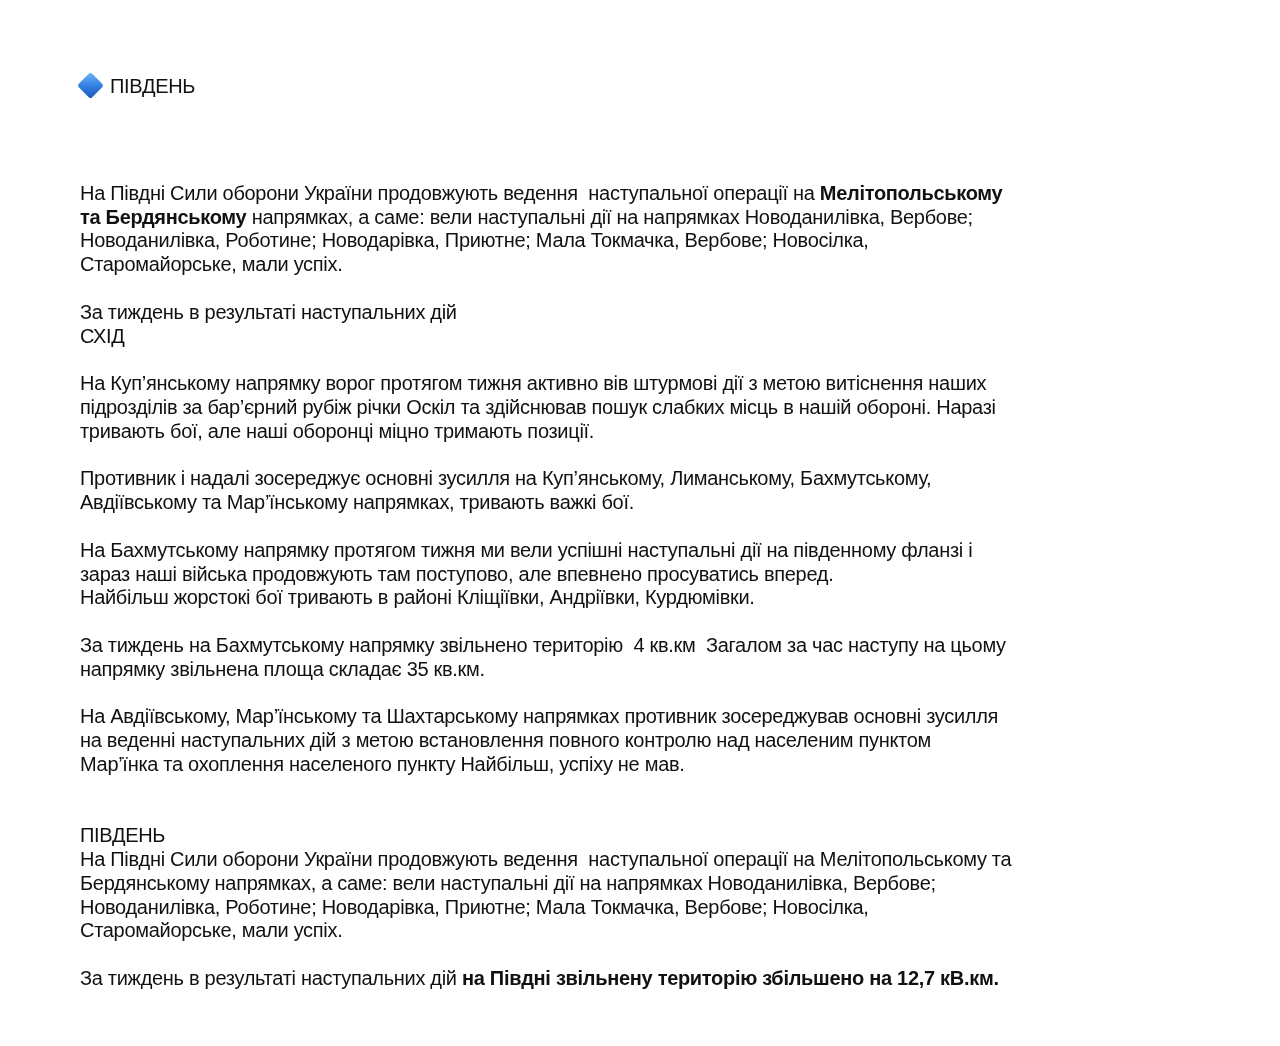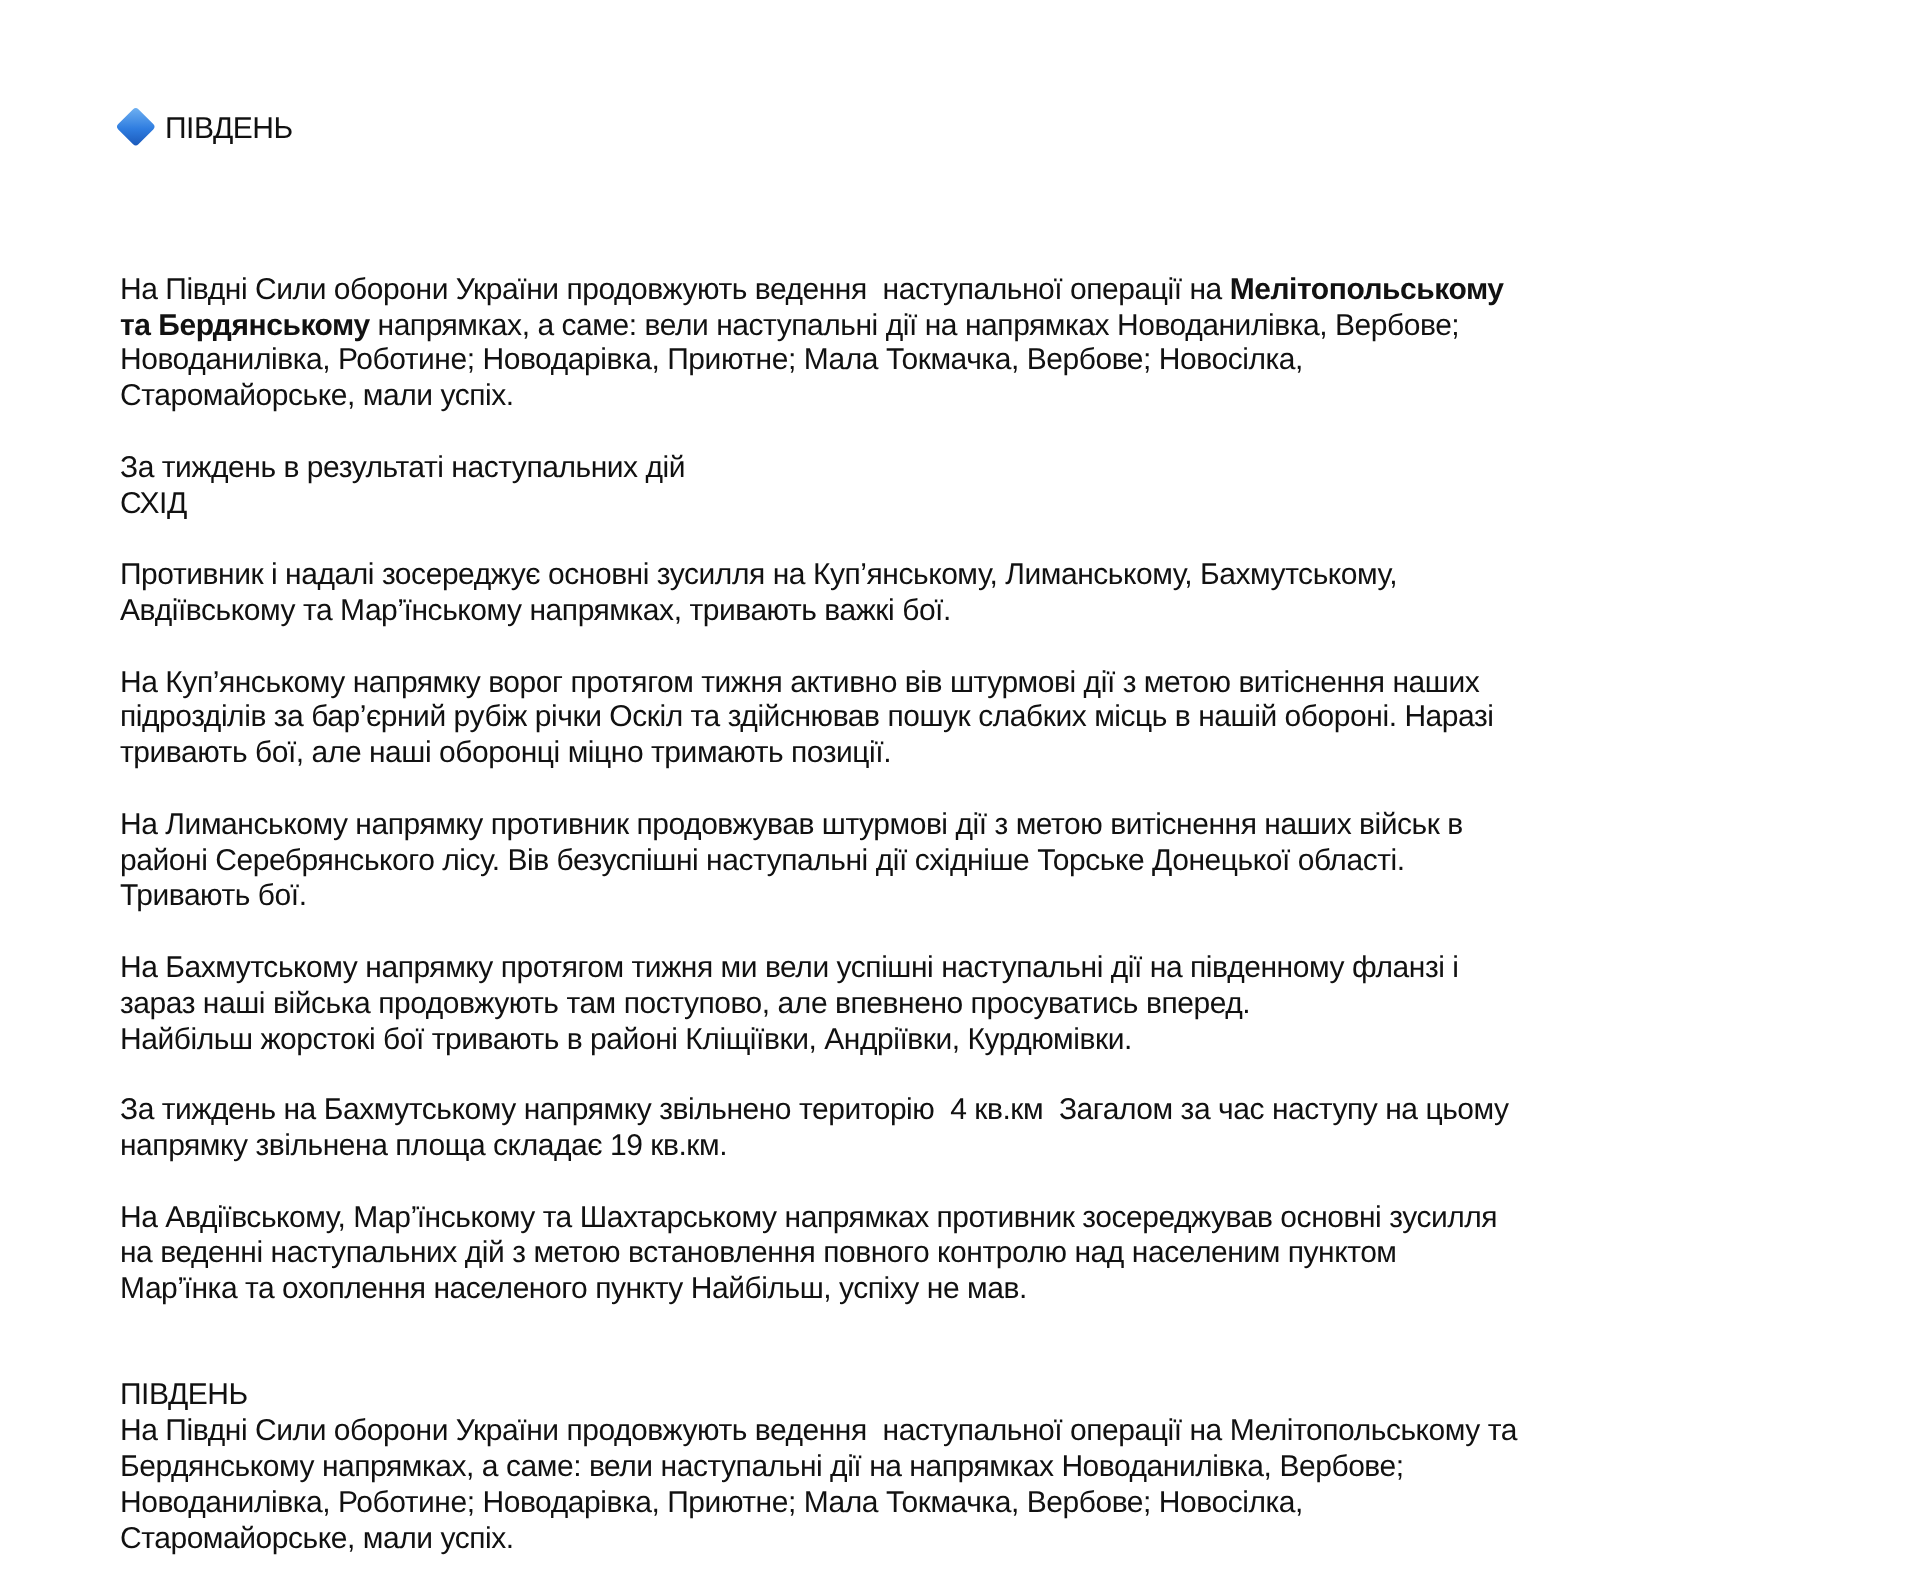--- a/index.html
+++ b/index.html
@@ -50,28 +50,26 @@
 </style>
 </head>
 <body style="background: rgb(255, 255, 255);">
 
 <div class="content" style="color: rgb(17, 17, 17);">
   <p class="para"><span class="diamond" style="background: linear-gradient(135deg, rgb(114, 179, 242) 0%, rgb(47, 125, 224) 55%, rgb(26, 87, 184) 100%);"></span><span>ПІВДЕНЬ</span></p>
   <div id="post-body"><p class="para"><span>На Півдні Сили оборони України продовжують ведення  наступальної операції на </span><span class="bold">Мелітопольському
 та Бердянському</span><span> напрямках, а саме: вели наступальні дії на напрямках Новоданилівка, Вербове;
 Новоданилівка, Роботине; Новодарівка, Приютне; Мала Токмачка, Вербове; Новосілка,
 Старомайорське, мали успіх.</span></p><p class="para"><span>За тиждень в результаті наступальних дій
-СХІД</span></p><p class="para"><span>Противник і надалі зосереджує основні зусилля на Куп’янському, Лиманському, Бахмутському,
-Авдіївському та Мар’їнському напрямках, тривають важкі бої.</span></p><p class="para"><span>На Куп’янському напрямку ворог протягом тижня активно вів штурмові дії з метою витіснення наших
+СХІД</span></p><p class="para"><span>На Куп’янському напрямку ворог протягом тижня активно вів штурмові дії з метою витіснення наших
 підрозділів за бар’єрний рубіж річки Оскіл та здійснював пошук слабких місць в нашій обороні. Наразі
-тривають бої, але наші оборонці міцно тримають позиції.</span></p><p class="para"><span>На Лиманському напрямку противник продовжував штурмові дії з метою витіснення наших військ в
-районі Серебрянського лісу. Вів безуспішні наступальні дії східніше Торське Донецької області.
-Тривають бої.</span></p><p class="para"><span>На Бахмутському напрямку протягом тижня ми вели успішні наступальні дії на південному фланзі і
+тривають бої, але наші оборонці міцно тримають позиції.</span></p><p class="para"><span>Противник і надалі зосереджує основні зусилля на Куп’янському, Лиманському, Бахмутському,
+Авдіївському та Мар’їнському напрямках, тривають важкі бої.</span></p><p class="para"><span>На Бахмутському напрямку протягом тижня ми вели успішні наступальні дії на південному фланзі і
 зараз наші війська продовжують там поступово, але впевнено просуватись вперед.
 Найбільш жорстокі бої тривають в районі Кліщіївки, Андріївки, Курдюмівки.</span></p><p class="para"><span>За тиждень на Бахмутському напрямку звільнено територію  4 кв.км  Загалом за час наступу на цьому
-напрямку звільнена площа складає 19 кв.км.</span></p><p class="para"><span>На Авдіївському, Мар’їнському та Шахтарському напрямках противник зосереджував основні зусилля
+напрямку звільнена площа складає 35 кв.км.</span></p><p class="para"><span>На Авдіївському, Мар’їнському та Шахтарському напрямках противник зосереджував основні зусилля
 на веденні наступальних дій з метою встановлення повного контролю над населеним пунктом
 Мар’їнка та охоплення населеного пункту Найбільш, успіху не мав.</span></p><p class="para extra-gap"><span>ПІВДЕНЬ
 На Півдні Сили оборони України продовжують ведення  наступальної операції на Мелітопольському та
 Бердянському напрямках, а саме: вели наступальні дії на напрямках Новоданилівка, Вербове;
 Новоданилівка, Роботине; Новодарівка, Приютне; Мала Токмачка, Вербове; Новосілка,
 Старомайорське, мали успіх.</span></p><p class="para"><span>За тиждень в результаті наступальних дій </span><span class="bold">на Півдні звільнену територію збільшено на 12,7 кВ.км.</span></p></div>
 </div>
 
 </body></html>

